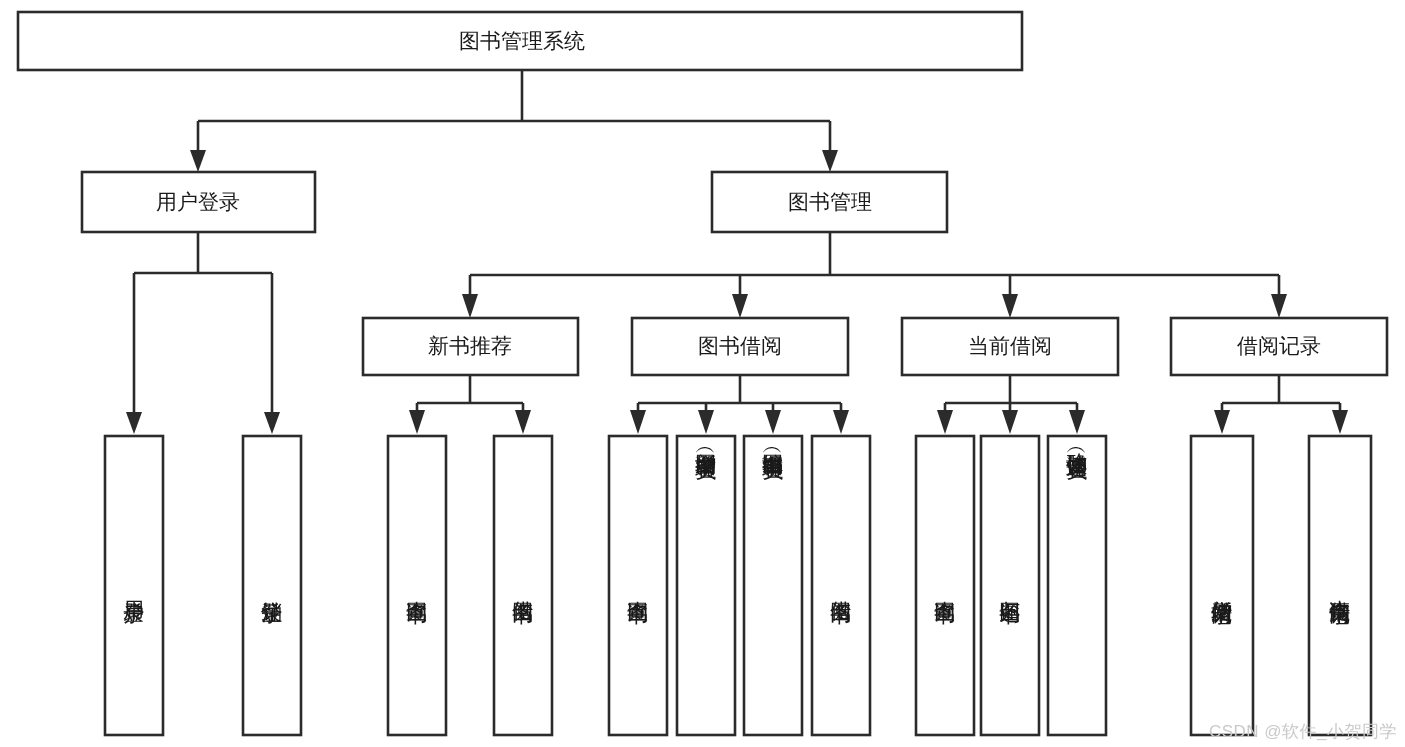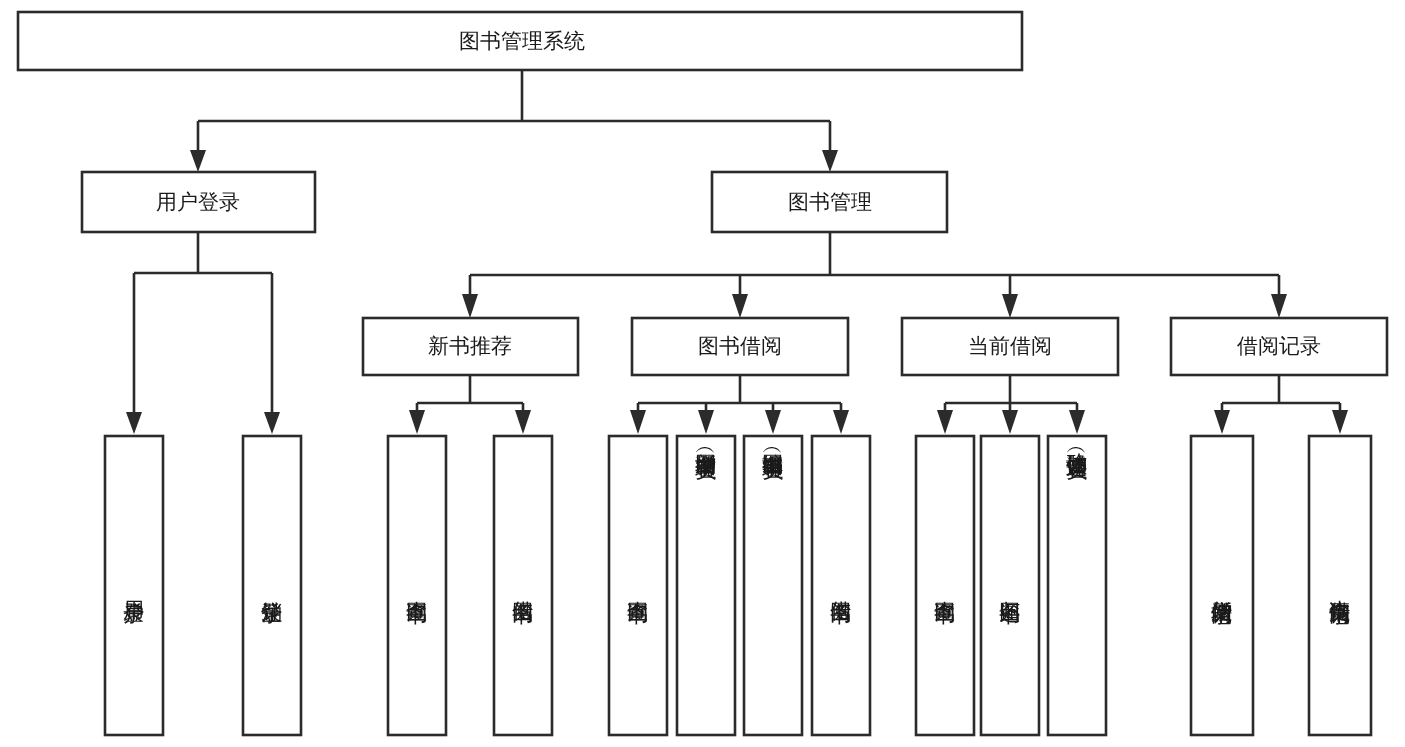--- a/index.html
+++ b/index.html
@@ -235,14 +235,15 @@
     <span class="vlabel">确认归还（管理员）</span>
   </div>
 
   <div class="vlabel-wrap" style="left:1191px; top:436px; width:62px; height:299px;">
     <span class="vlabel">新增借阅记录</span>
   </div>
   <div class="vlabel-wrap" style="left:1309px; top:436px; width:62px; height:299px;">
     <span class="vlabel">查询借阅记录</span>
   </div>
 
+  <div class="watermark">CSDN @软件_小贺同学</div>
 
 </div>
 
 </body></html>

